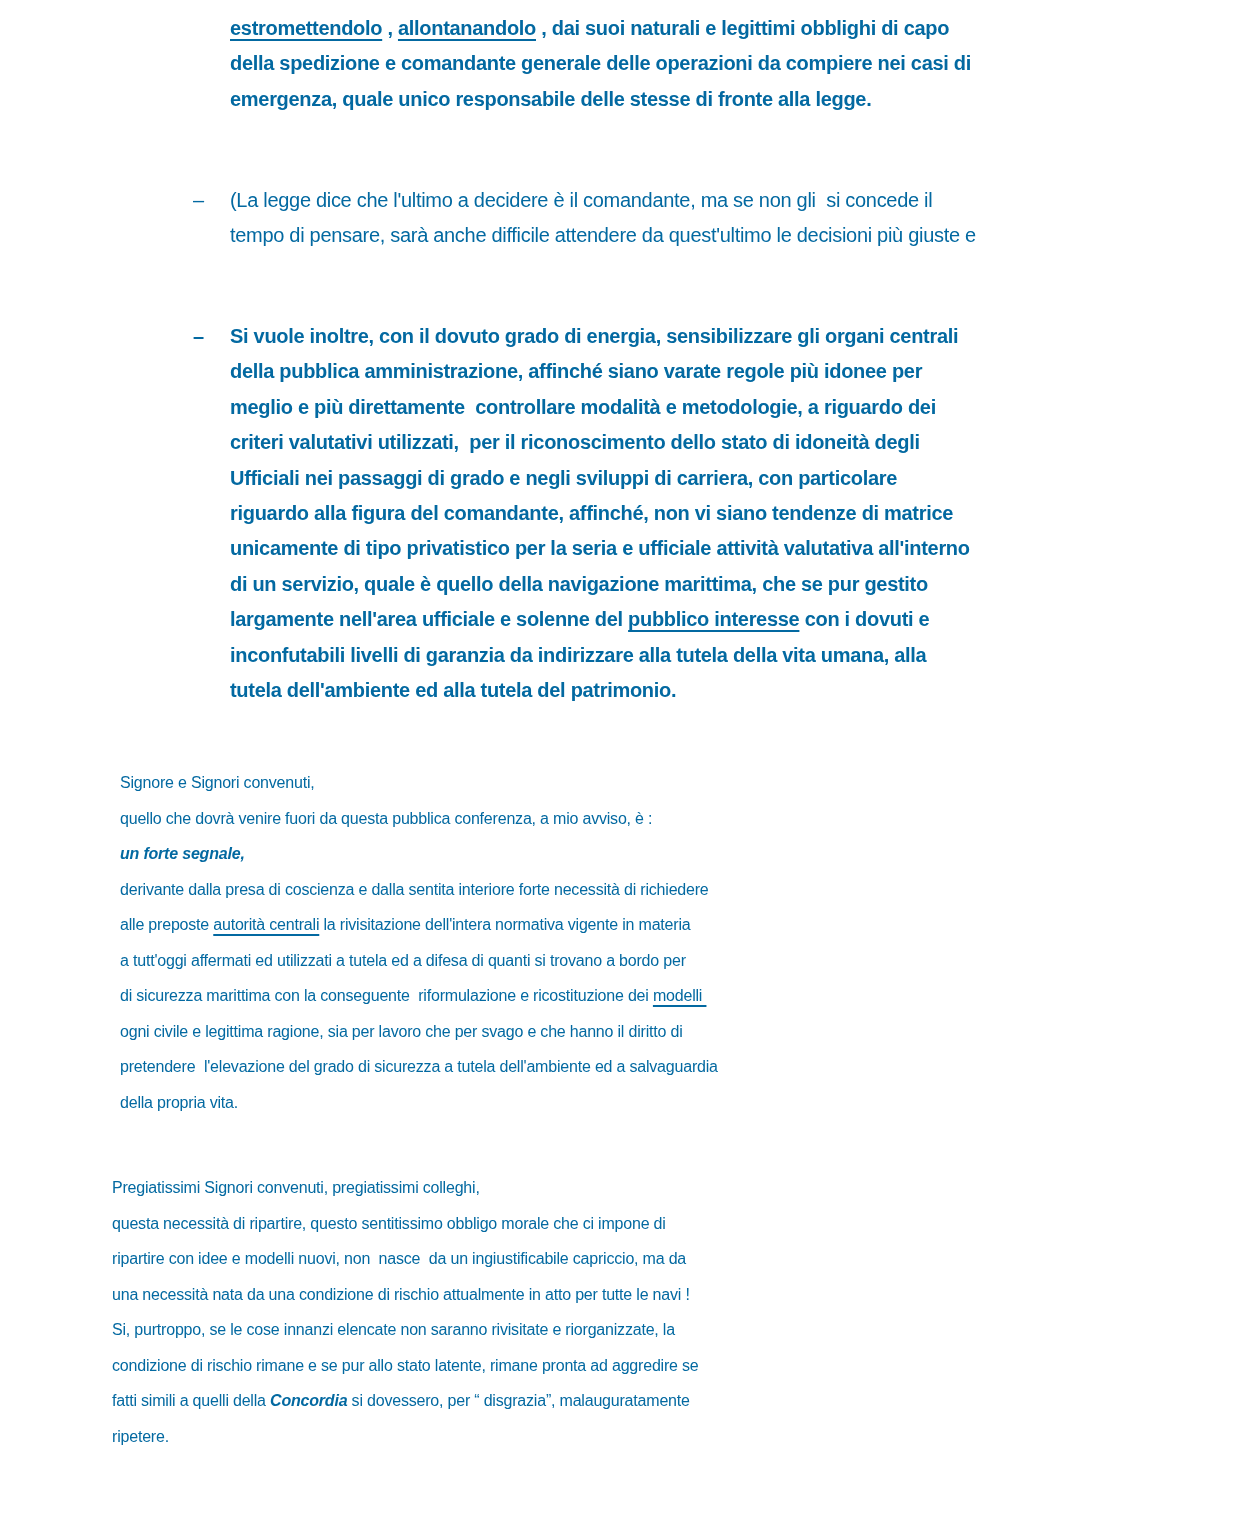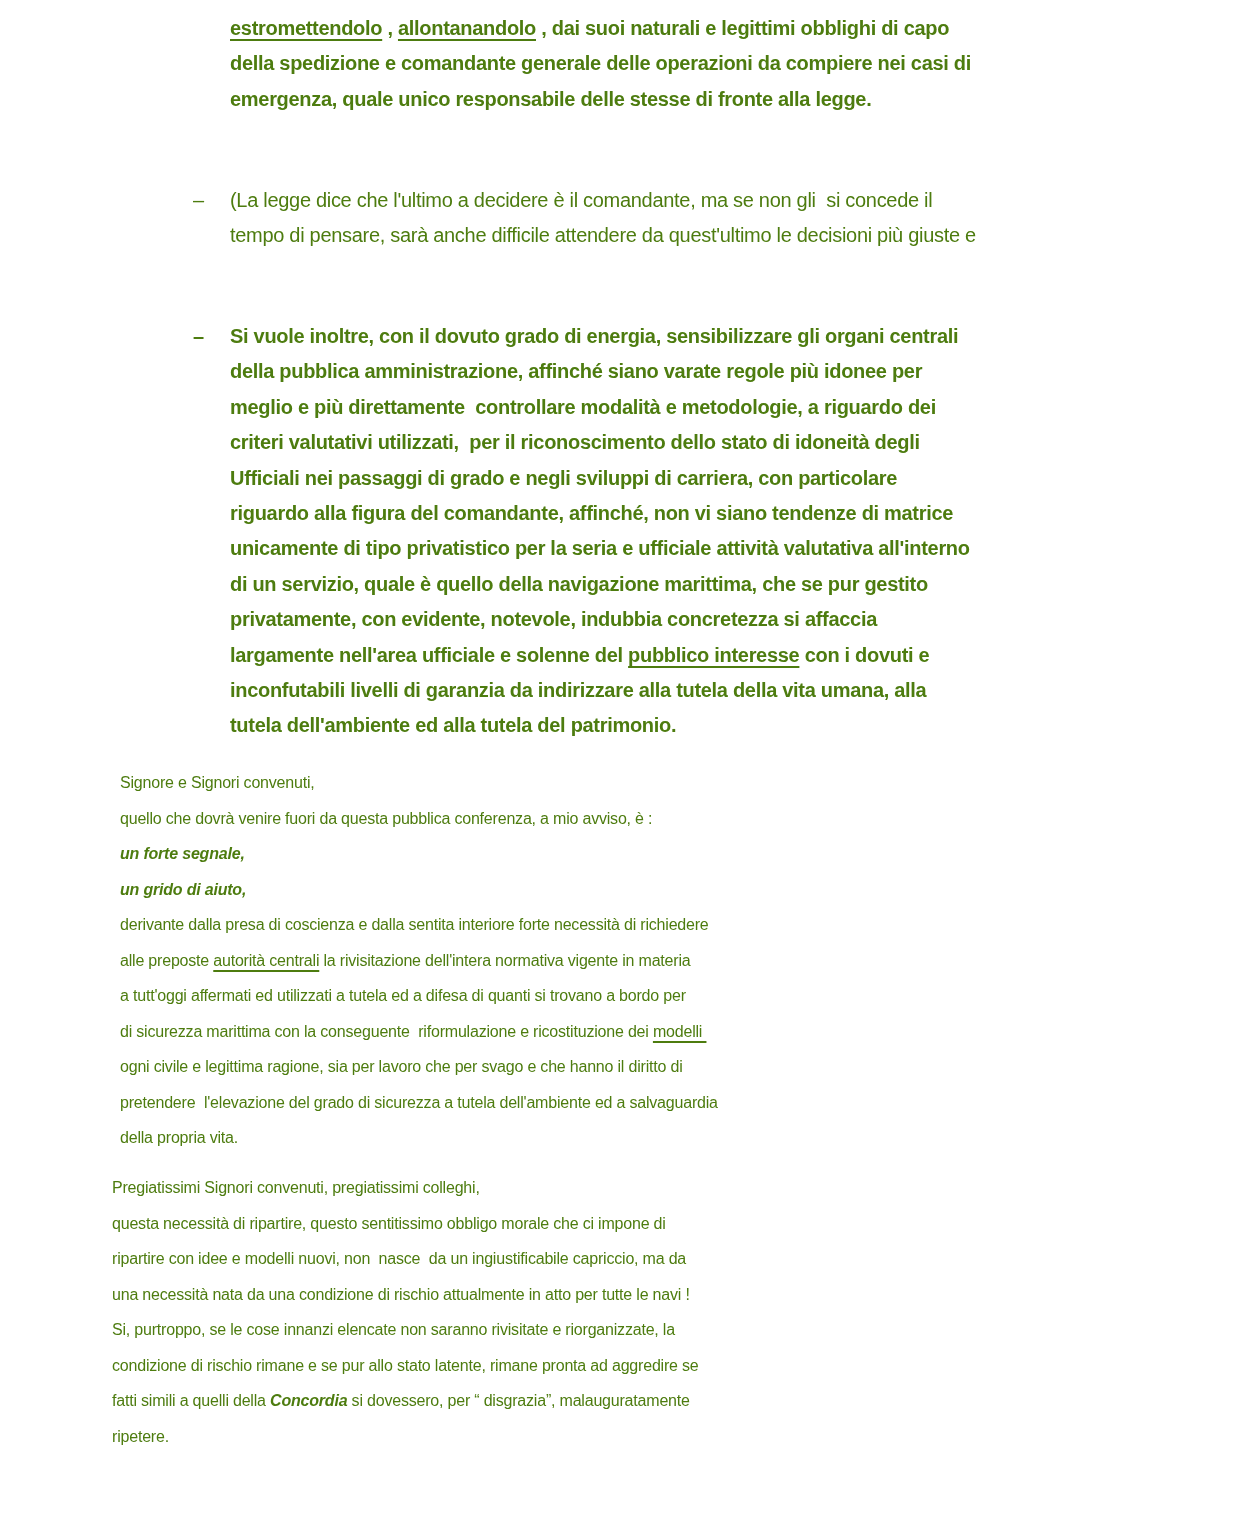--- a/index.html
+++ b/index.html
@@ -1,19 +1,19 @@
 <!DOCTYPE html>
 <html><head>
 <meta charset="utf-8">
 <style>
   html,body{margin:0;padding:0;}
   body{width:1240px;height:1513px;background:#ffffff;}
   .page{
     position:relative;width:1116px;height:1513px;
-    background:#ffffff;color:#4d7c0f;overflow:hidden;
+    background:#ffffff;color:#0369a1;overflow:hidden;
   }
   .block{position:absolute;}
   .line{white-space:pre;}
   .sans{font-family:"Liberation Sans",sans-serif;font-size:20px;line-height:35.4px;letter-spacing:-0.3px;}
   .sans-bold{font-weight:700;}
   .serif{font-family:Liberation Sans, sans-serif;font-size:16px;line-height:35.5px;letter-spacing:-0.2px;}
   .dash{position:absolute;left:-37px;top:0;}
   .u{text-decoration:underline;text-decoration-thickness:2px;text-underline-offset:4px;}
   .b{font-weight:700;}
   .i{font-style:italic;}
@@ -42,30 +42,28 @@
       <div class="block sans sans-bold blk-main">
         <span class="dash">–</span>
         <div class="line"><span>Si vuole inoltre, con il dovuto grado di energia, sensibilizzare gli organi centrali</span></div>
         <div class="line"><span>della pubblica amministrazione, affinché siano varate regole più idonee per</span></div>
         <div class="line"><span>meglio e più direttamente  controllare modalità e metodologie, a riguardo dei</span></div>
         <div class="line"><span>criteri valutativi utilizzati,  per il riconoscimento dello stato di idoneità degli</span></div>
         <div class="line"><span>Ufficiali nei passaggi di grado e negli sviluppi di carriera, con particolare</span></div>
         <div class="line"><span>riguardo alla figura del comandante, affinché, non vi siano tendenze di matrice</span></div>
         <div class="line"><span>unicamente di tipo privatistico per la seria e ufficiale attività valutativa all'interno</span></div>
         <div class="line"><span>di un servizio, quale è quello della navigazione marittima, che se pur gestito</span></div>
-        <div class="line"><span>privatamente, con evidente, notevole, indubbia concretezza si affaccia</span></div>
         <div class="line"><span>largamente nell'area ufficiale e solenne del </span><span class="u">pubblico interesse</span><span> con i dovuti e</span></div>
         <div class="line"><span>inconfutabili livelli di garanzia da indirizzare alla tutela della vita umana, alla</span></div>
         <div class="line"><span>tutela dell'ambiente ed alla tutela del patrimonio.</span></div>
       </div>
       <div class="block serif blk-addr1">
         <div class="line"><span>Signore e Signori convenuti,</span></div>
         <div class="line"><span>quello che dovrà venire fuori da questa pubblica conferenza, a mio avviso, è :</span></div>
         <div class="line"><span class="b i">un forte segnale,</span></div>
-        <div class="line"><span class="b i">un grido di aiuto,</span></div>
         <div class="line"><span>derivante dalla presa di coscienza e dalla sentita interiore forte necessità di richiedere</span></div>
         <div class="line"><span>alle preposte </span><span class="u">autorità centrali</span><span> la rivisitazione dell'intera normativa vigente in materia</span></div>
         <div class="line"><span>a tutt'oggi affermati ed utilizzati a tutela ed a difesa di quanti si trovano a bordo per</span></div>
         <div class="line"><span>di sicurezza marittima con la conseguente  riformulazione e ricostituzione dei </span><span class="u">modelli </span></div>
         <div class="line"><span>ogni civile e legittima ragione, sia per lavoro che per svago e che hanno il diritto di</span></div>
         <div class="line"><span>pretendere  l'elevazione del grado di sicurezza a tutela dell'ambiente ed a salvaguardia</span></div>
         <div class="line"><span>della propria vita.</span></div>
       </div>
       <div class="block serif blk-addr2">
         <div class="line"><span>Pregiatissimi Signori convenuti, pregiatissimi colleghi,</span></div>

